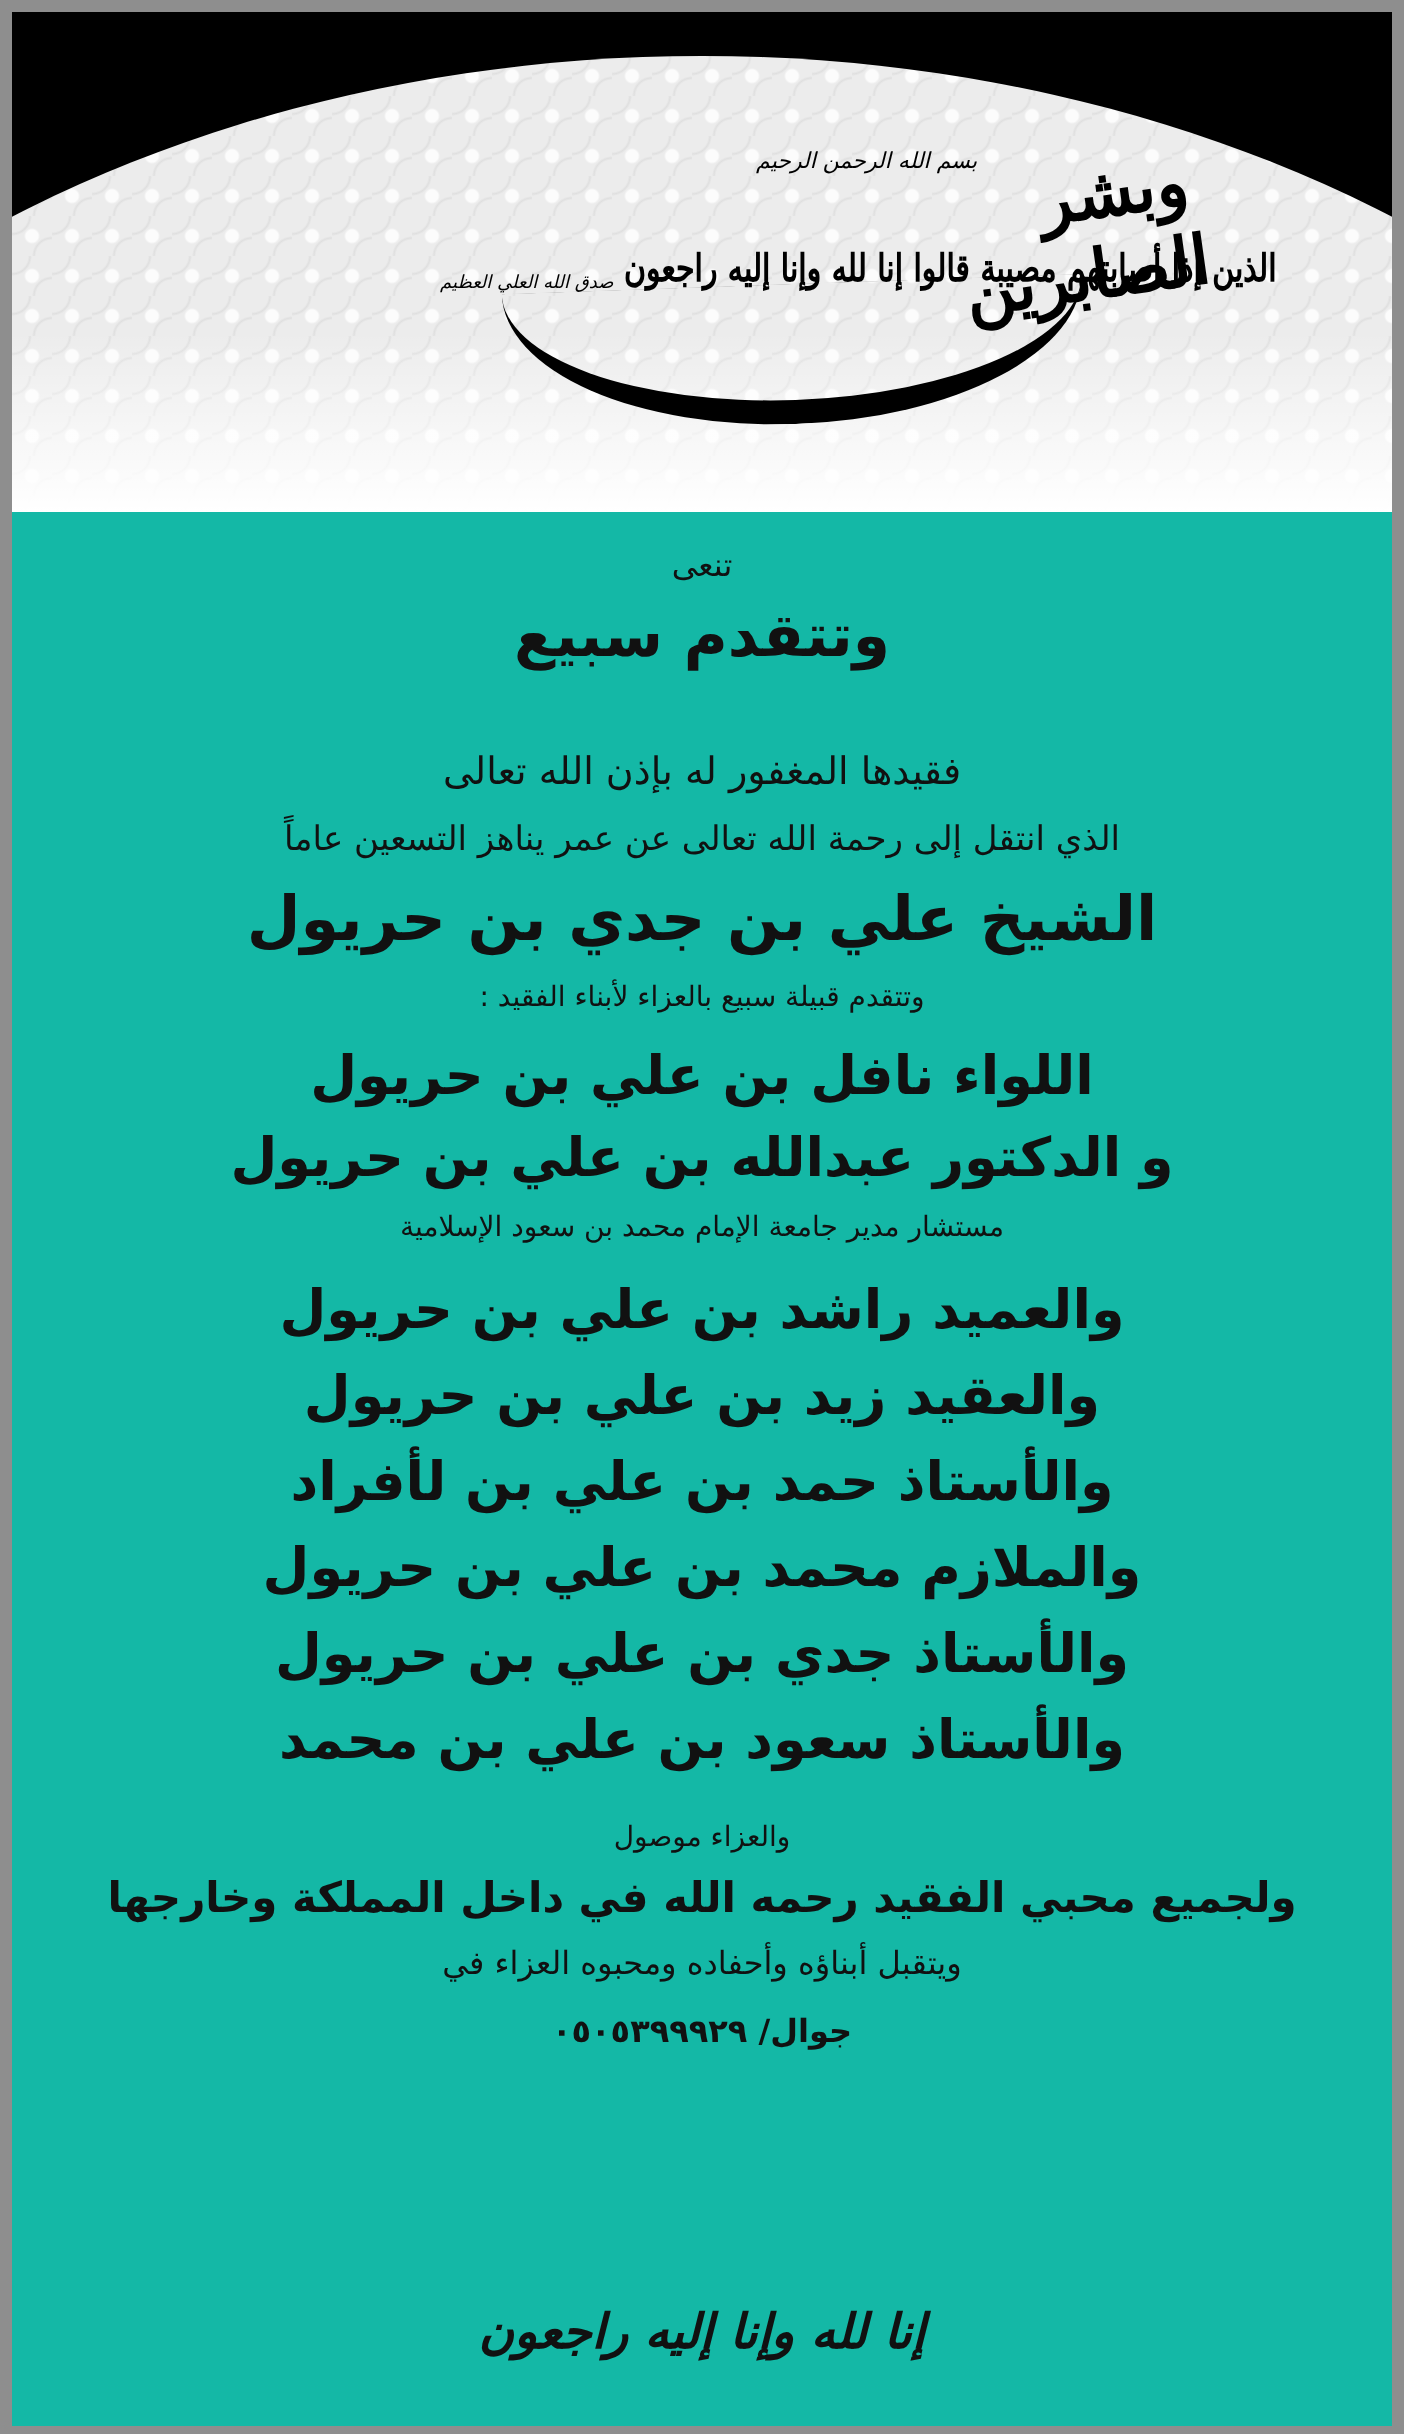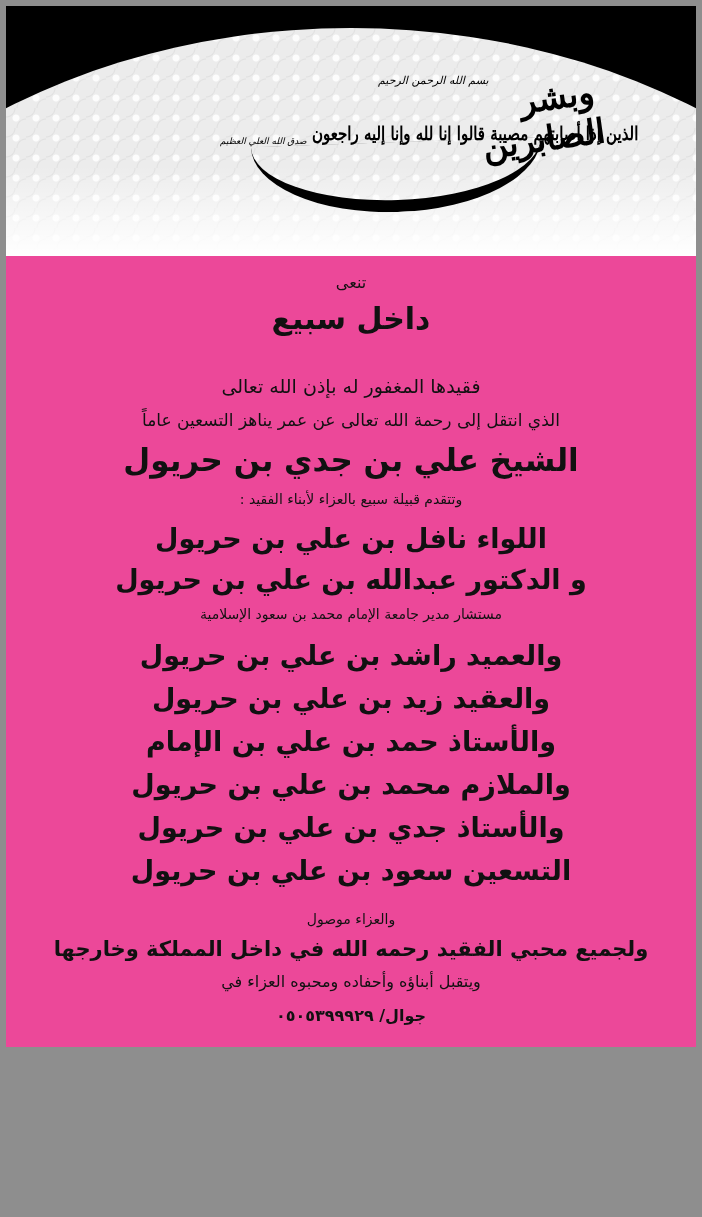--- a/index.html
+++ b/index.html
@@ -1,21 +1,21 @@
 <!DOCTYPE html>
 <html><head>
   <meta charset="utf-8">
   <style>
     * { margin: 0; padding: 0; box-sizing: border-box; }
     html, body { width: 702px; height: 1217px; background: #8e8e8e; overflow: hidden; }
     body { position: relative; font-family: "DejaVu Sans", sans-serif; color: #111; }
 
     .frame {
-      position: absolute; left: 6px; top: 6px; width: 690px; height: 1041px;
-      background: #ec4899; overflow: hidden;
+      position: absolute; left: 6px; top: 6px; width: 690px; height: 1207px;
+      background: #14b8a6; overflow: hidden;
     }
 
     
     .header {
       position: absolute; left: 0; top: 0; width: 690px; height: 250px; overflow: hidden;
     }
     .header .top-black {
       position: absolute; left: 0; top: 0; width: 690px; height: 110px; background: #000;
     }
     .header .arch {
@@ -75,36 +75,36 @@
     <div class="fade"></div>
     <div class="swoosh"></div>
     <div class="calligraphy bismillah">بسم الله الرحمن الرحيم</div>
     <div class="calligraphy verse">الذين إذا أصابتهم مصيبة قالوا إنا لله وإنا إليه راجعون</div>
     <div class="calligraphy sadaqa">صدق الله العلي العظيم</div>
     <div class="calligraphy emblem">وبشر الصابرين</div>
   </div>
 
   <div class="content">
     <span class="line small" style="height:30px;line-height:30px;">تنعى</span>
-    <span class="line big" style="height:42px;line-height:42px;">داخل سبيع</span>
+    <span class="line big" style="height:42px;line-height:42px;">وتتقدم سبيع</span>
     <span class="line med" style="height:36px;line-height:36px;">فقيدها المغفور له بإذن الله تعالى</span>
     <span class="line small" style="height:32px;line-height:32px;font-size:17px;">الذي انتقل إلى رحمة الله تعالى عن عمر يناهز التسعين عاماً</span>
     <span class="line huge" style="height:48px;line-height:48px;">الشيخ علي بن جدي بن حريول</span>
     <span class="line small" style="height:30px;line-height:30px;font-size:14px;">وتتقدم قبيلة سبيع بالعزاء لأبناء الفقيد :</span>
 
     <div style="margin-top:4px;">
       <span class="line name" style="height:42px;line-height:42px;text-align:center;">اللواء نافل بن علي بن حريول</span>
       <span class="line name" style="height:40px;line-height:40px;">و الدكتور عبدالله بن علي بن حريول</span>
       <span class="line small" style="height:34px;line-height:28px;font-size:14px;">مستشار مدير جامعة الإمام محمد بن سعود الإسلامية</span>
       <span class="line name" style="height:43px;line-height:43px;">والعميد راشد بن علي بن حريول</span>
       <span class="line name" style="height:43px;line-height:43px;">والعقيد زيد بن علي بن حريول</span>
-      <span class="line name" style="height:43px;line-height:43px;">والأستاذ حمد بن علي بن الإمام</span>
+      <span class="line name" style="height:43px;line-height:43px;">والأستاذ حمد بن علي بن لأفراد</span>
       <span class="line name" style="height:43px;line-height:43px;">والملازم محمد بن علي بن حريول</span>
       <span class="line name" style="height:43px;line-height:43px;">والأستاذ جدي بن علي بن حريول</span>
-      <span class="line name" style="height:43px;line-height:43px;">التسعين سعود بن علي بن حريول</span>
+      <span class="line name" style="height:43px;line-height:43px;">والأستاذ سعود بن علي بن محمد</span>
     </div>
 
     <div style="margin-top:14px;">
       <span class="line small" style="height:26px;line-height:26px;font-size:14px;">والعزاء موصول</span>
       <span class="line bold-med" style="height:34px;line-height:34px;">ولجميع محبي الفقيد رحمه الله في داخل المملكة وخارجها</span>
       <span class="line small" style="height:32px;line-height:32px;font-size:16px;">ويتقبل أبناؤه وأحفاده ومحبوه العزاء في</span>
       <span class="line bold-med" style="height:36px;line-height:36px;font-size:16px;">جوال/ ٠٥٠٥٣٩٩٩٢٩</span>
     </div>
   </div>
 

